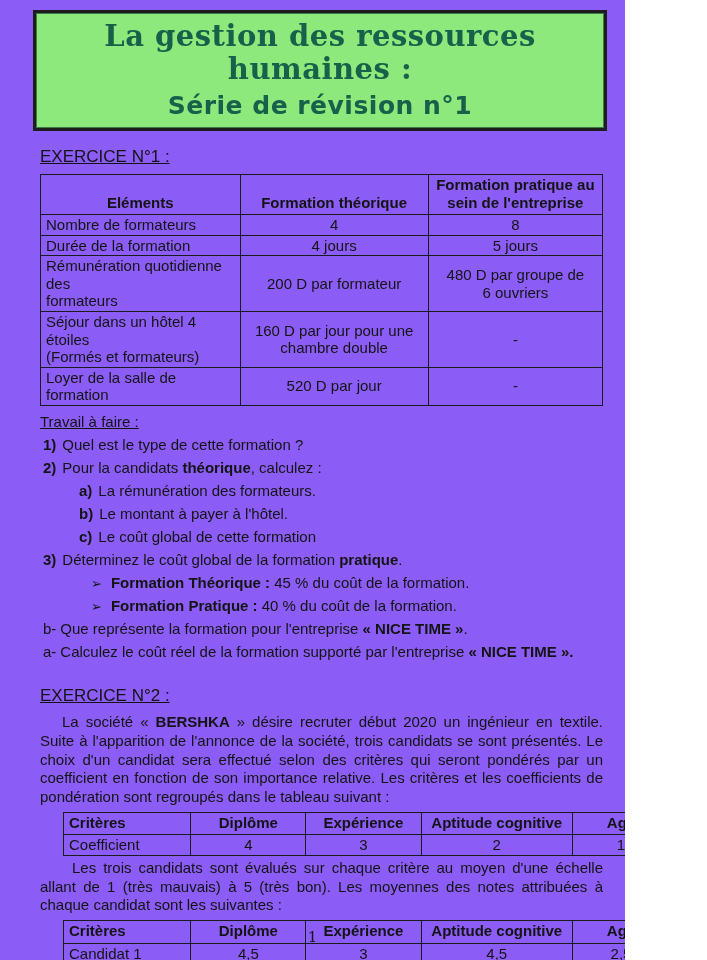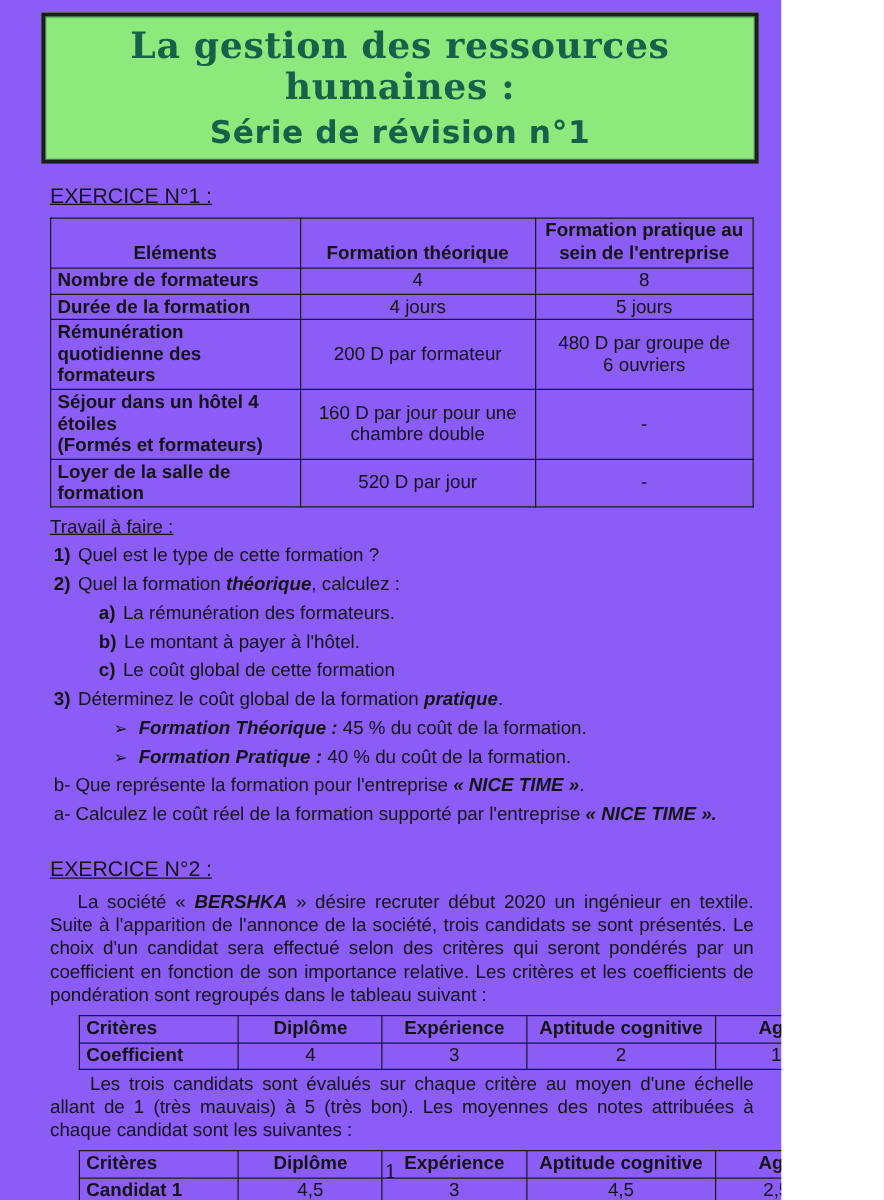--- a/index.html
+++ b/index.html
@@ -41,34 +41,34 @@
   .ind22{text-indent:22px;}
 
   
   table.doc{border-collapse:collapse;font-size:15px;}
   table.doc th,table.doc td{
     border:1.6px solid #1b1b1b;
     padding:1px 5px;line-height:1.17;
     white-space:pre-line;vertical-align:middle;
   }
   table.doc th{font-weight:bold;text-align:center;vertical-align:bottom;padding-bottom:3px;}
-  table.doc td.lbl{font-weight:bold;text-align:left;}
+  table.doc td.lbl{font-weight:normal;text-align:left;}
   table.doc td.val{text-align:center;font-weight:normal;}
   .t1{width:100%;margin:2px 0 2px;}
   .t2{width:607px;margin:2px 0 3px 23px;}
 
   
   .q{font-size:15px;line-height:1.4;margin:2px 0;padding-left:3px;}
   .q.just{text-align:justify;}
   .qnum{font-weight:bold;margin-right:6px;}
   .qnum.plain{font-weight:normal;margin-right:4px;}
   .subq{margin-left:36px;}
   .bul{margin-left:48px;}
   .bul .marker{margin-right:9px;font-size:13px;}
-  b.inb{font-weight:bold;font-style:italic;}
+  b.inb{font-weight:bold;}
 
   .pageno{position:absolute;bottom:14px;left:0;width:100%;text-align:center;
           font-family:"DejaVu Serif",serif;font-size:15px;}
 </style>
 </head>
 <body>
 
 <div class="page">
 
   <div class="banner">
@@ -126,21 +126,21 @@
         </tr>
       </tbody>
     </table>
 
     <div class="trav">Travail à faire :</div>
 
     <div class="q">
       <span class="qnum">1)</span><span>Quel est le type de cette formation ?</span>
     </div>
     <div class="q">
-      <span class="qnum">2)</span><span>Quel la formation </span><b class="inb">théorique</b><span>, calculez :</span>
+      <span class="qnum">2)</span><span>Pour la candidats </span><b class="inb">théorique</b><span>, calculez :</span>
     </div>
     <div class="q subq">
       <span class="qnum">a)</span><span>La rémunération des formateurs.</span>
     </div>
     <div class="q subq">
       <span class="qnum">b)</span><span>Le montant à payer à l'hôtel.</span>
     </div>
     <div class="q subq">
       <span class="qnum">c)</span><span>Le coût global de cette formation</span>
     </div>

